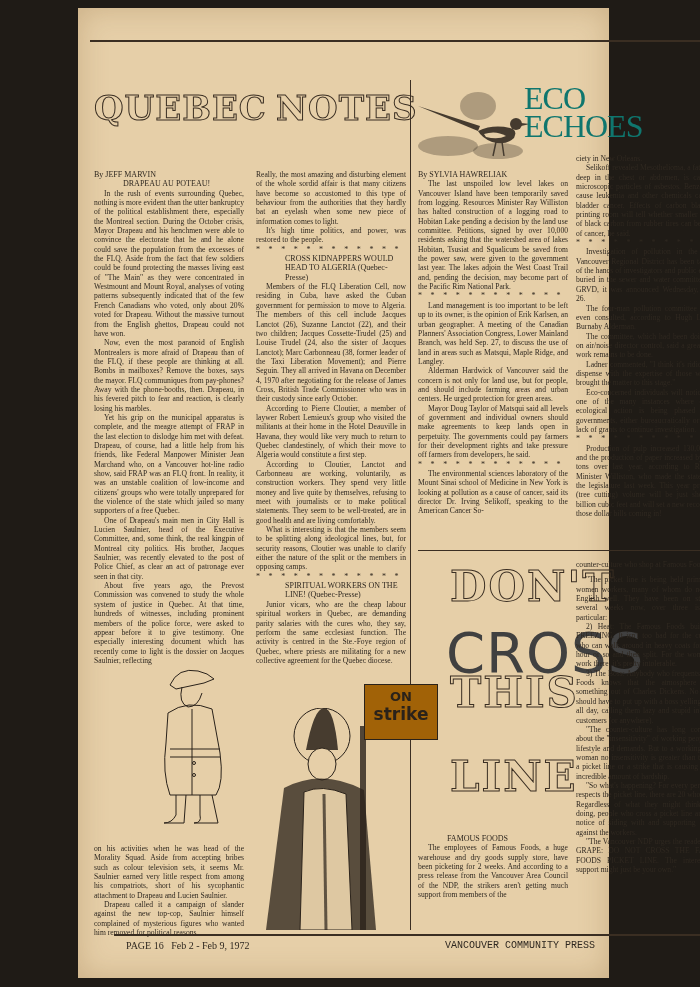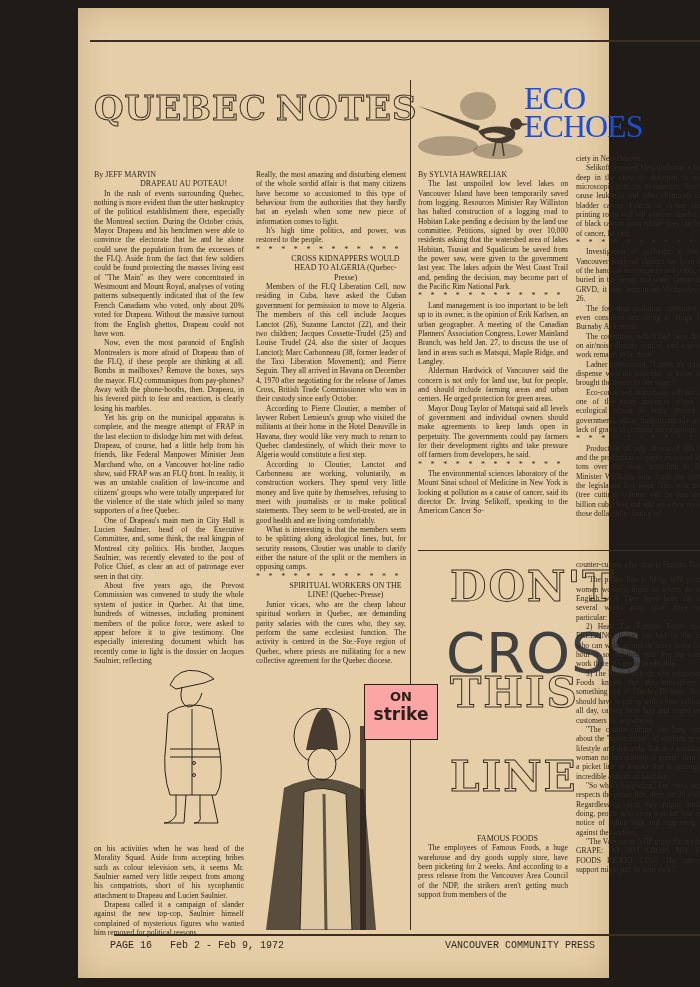--- a/index.html
+++ b/index.html
@@ -3,29 +3,29 @@
 <meta charset="utf-8">
 <style>
   html,body{margin:0;padding:0;}
   body{width:700px;height:987px;background:#1f1b16;position:relative;overflow:hidden;font-family:"Liberation Serif",serif;}
   .page{position:absolute;left:30px;top:8px;width:531px;height:970px;background:#e6cfa8;box-shadow:inset 0 0 30px rgba(120,80,30,.25);margin-left:48px;}
   .rule{position:absolute;background:#3a2e22;}
   .col{position:absolute;font-size:7.6px;line-height:9.35px;color:#2f2820;text-align:justify;}
   .col p{margin:0;text-indent:10px;}
   .col p.noind{text-indent:0;}
   .byline{font-size:8px;margin-bottom:6px;text-indent:0!important;}
-  .head{font-size:8px;margin:6px 0 8px 0;text-indent:0!important;text-align:center;padding-left:29px;}
+  .head{font-size:8px;margin:6px 0 8px 0;text-indent:0!important;text-align:left;padding-left:29px;}
   .stars{letter-spacing:3.3px;font-size:8px;margin:8px 0 6px 0;text-indent:0!important;white-space:nowrap;overflow:hidden;}
   .outline{font-family:"DejaVu Serif",serif;font-weight:bold;color:transparent;-webkit-text-stroke:1px #3a2e22;letter-spacing:1px;}
   .qtitle{position:absolute;top:80px;font-size:34px;}
-  .eco{position:absolute;left:446px;top:76px;font-family:"Liberation Serif",serif;color:#1d4ed8;font-size:32px;line-height:28px;letter-spacing:-1px;}
+  .eco{position:absolute;left:446px;top:76px;font-family:"Liberation Serif",serif;color:#0f766e;font-size:32px;line-height:28px;letter-spacing:-1px;}
   .bigword{position:absolute;left:372px;font-size:42px;line-height:42px;letter-spacing:2px;}
   .cross{position:absolute;left:368px;top:612px;font-family:"DejaVu Sans",sans-serif;font-weight:normal;font-size:56px;color:#404040;letter-spacing:1px;}
   .footer{position:absolute;top:932px;font-family:"Liberation Mono",monospace;font-size:10px;color:#2f2820;}
-  .sign{position:absolute;left:286px;top:676px;width:72px;height:54px;border:1.5px solid #2a221a;background:#fca5a5;text-align:center;font-family:"DejaVu Sans",sans-serif;font-weight:bold;color:#2a221a;}
+  .sign{position:absolute;left:286px;top:676px;width:72px;height:54px;border:1.5px solid #2a221a;background:#a16207;text-align:center;font-family:"DejaVu Sans",sans-serif;font-weight:bold;color:#2a221a;}
 </style>
 </head>
 <body>
 
 <div class="page">
 
   <div class="rule" style="left:12px;top:32px;width:634px;height:1.5px;"></div>
 
   <div class="qtitle outline" style="left:16px;">QUEBEC</div>
   <div class="qtitle outline" style="left:198px;">NOTES</div>
@@ -108,21 +108,21 @@
 
   <div class="sign">
     <div style="font-size:13px;margin-top:4px;">ON</div>
     <div style="font-size:17px;">strike</div>
   </div>
 
   <div class="col" style="left:340px;top:162px;width:150px;">
     <p class="byline">By SYLVIA HAWRELIAK</p>
     <p>The last unspoiled low level lakes on Vancouver Island have been temporarily saved from logging. Resources Minister Ray Williston has halted construction of a logging road to Hobitan Lake pending a decision by the land use committee. Petitions, signed by over 10,000 residents asking that the watershed area of lakes Hobitan, Tsusiat and Squalicum be saved from the power saw, were given to the government last year. The lakes adjoin the West Coast Trail and, pending the decision, may become part of the Pacific Rim National Park.</p>
     <p class="stars">* * * * * * * * * * * * * * * * * * * * * *</p>
-    <p>Land management is too important to be left up to its owner, is the opinion of Erik Karlsen, an urban geographer. A meeting of the Canadian Planners' Association Congress, Lower Mainland Branch, was held Jan. 27, to discuss the use of land in areas such as Matsqui, Maple Ridge, and Langley.</p>
+    <p>Land management is too important to be left up to its owner, is the opinion of Erik Karlsen, an urban geographer. A meeting of the Canadian Planners' Association Congress, Lower Mainland Branch, was held Sep. 27, to discuss the use of land in areas such as Matsqui, Maple Ridge, and Langley.</p>
     <p>Alderman Hardwick of Vancouver said the concern is not only for land use, but for people, and should include farming areas and urban centers. He urged protection for green areas.</p>
     <p>Mayor Doug Taylor of Matsqui said all levels of government and individual owners should make agreements to keep lands open in perpetuity. The governments could pay farmers for their development rights and take pressure off farmers from developers, he said.</p>
     <p class="stars">* * * * * * * * * * * * * * * * * * * * * *</p>
     <p>The environmental sciences laboratory of the Mount Sinai school of Medicine in New York is looking at pollution as a cause of cancer, said its director Dr. Irving Selikoff, speaking to the American Cancer So-</p>
   </div>
 
   <div class="col" style="left:498px;top:146px;width:150px;">
     <p class="noind">ciety in New Orleans.</p>
     <p>Selikoff revealed Mesothelioma, a fatal tumor deep in the chest or abdomen, is caused by microscopic particles of asbestos. Benzene may cause leukemia and other chemicals can cause bladder cancer. Effects of carbon black in a printing room will tell whether smaller amounts of black carbon from rubber tires can be a cause of cancer, he said.</p>
     <p class="stars">* * * * * * * * * * * * * * * * * * * * * *</p>
@@ -151,18 +151,18 @@
     <p class="noind" style="margin-bottom:6px;">counter-culture who shop at Famous Foods:</p>
     <p>"The picket line is being held primarily by women workers, many of whom do not speak English well. They have been on strike for several weeks now, over three issues in particular:</p>
     <p>2) Heat: The Famous Foods building is FREEZING. It isn't too bad for the customers who can walk around in heavy coats for half an hour or so and then split. For the women who work there, it's pretty intolerable.</p>
     <p>3) The Boss: Anybody who frequents Famous Foods knows that the atmosphere is like something out of Charles Dickens. No workers should have to put up with a boss yelling at them all day, calling them lazy and stupid in front of customers (or anywhere).</p>
     <p>"The counter-culture has long complained about the "insensitivity" of working people to its lifestyle and demands. But to a working man or woman no insensitivity is greater than to ignore a picket line or a strike that is causing them an incredible amount of hardship.</p>
     <p>"So what's happening? For every person who respects the picket line, there are 20 who cross it. Regardless of what they might think they're doing, people who cross a picket line are giving notice of siding with and supporting the boss against the workers.</p>
     <p>"The Vancouver NDP urges the readers of the GRAPE: DO NOT CROSS THE FAMOUS FOODS PICKET LINE. The interests you support might just be your own."</p>
   </div>
 
   <div class="rule" style="left:36px;top:926px;width:610px;height:1.5px;"></div>
-  <div class="footer" style="left:32px;">
+  <div class="footer" style="left:48px;font-family:Liberation Serif, serif;">
     <span>PAGE 16</span>&nbsp;&nbsp;
     <span>Feb 2 - Feb 9, 1972</span>
   </div>
   <div class="footer" style="right:14px;">VANCOUVER COMMUNITY PRESS</div>
 </div>
 
 </body></html>

